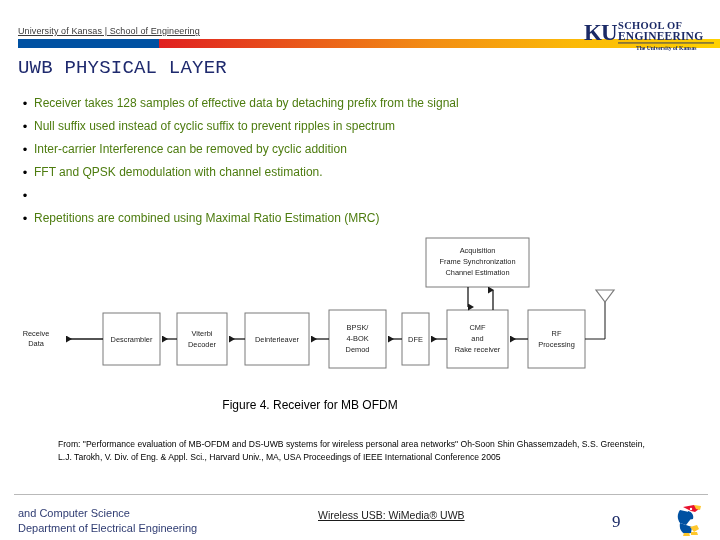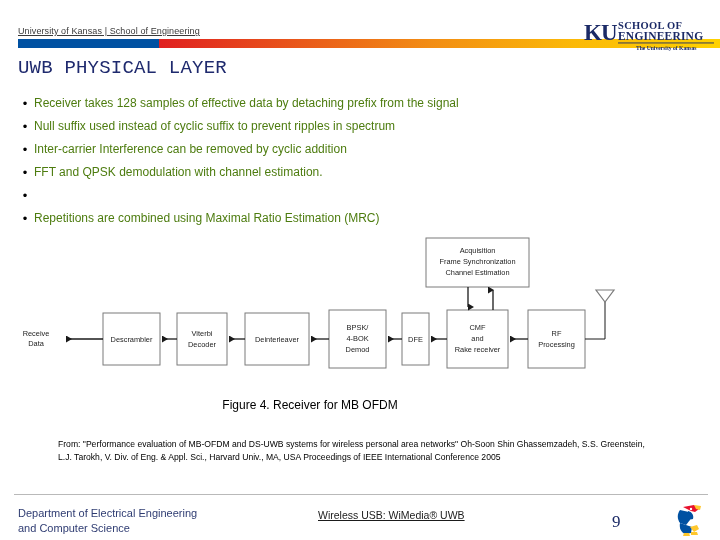--- a/index.html
+++ b/index.html
@@ -296,22 +296,22 @@
     </svg>
   </div>
 
   <div id="figure-caption">Figure 4. Receiver for MB OFDM</div>
 
   <div id="citation">From: "Performance evaluation of MB-OFDM and DS-UWB systems for wireless personal area networks" Oh-Soon Shin Ghassemzadeh, S.S. Greenstein, L.J. Tarokh, V. Div. of Eng. &amp; Appl. Sci., Harvard Univ., MA, USA Proceedings of IEEE International Conference 2005</div>
 
   <div id="footer-rule"></div>
 
   <div id="footer-dept">
+    <div>and Computer Science</div>
     <div>Department of Electrical Engineering</div>
-    <div>and Computer Science</div>
   </div>
 
   <div id="footer-center">Wireless USB: WiMedia® UWB</div>
 
   <div id="footer-pagenum">9</div>
 
   <div id="jayhawk">
     <svg width="36" height="34" viewBox="0 0 36 34" xmlns="http://www.w3.org/2000/svg">
       <path d="M13 4 L24 2 L29 6 L25 9 L21 8 z" fill="#e8112d"></path>
       <path d="M24 2 L31 3 L30 7 L26 6 z" fill="#ffc72c"></path>

